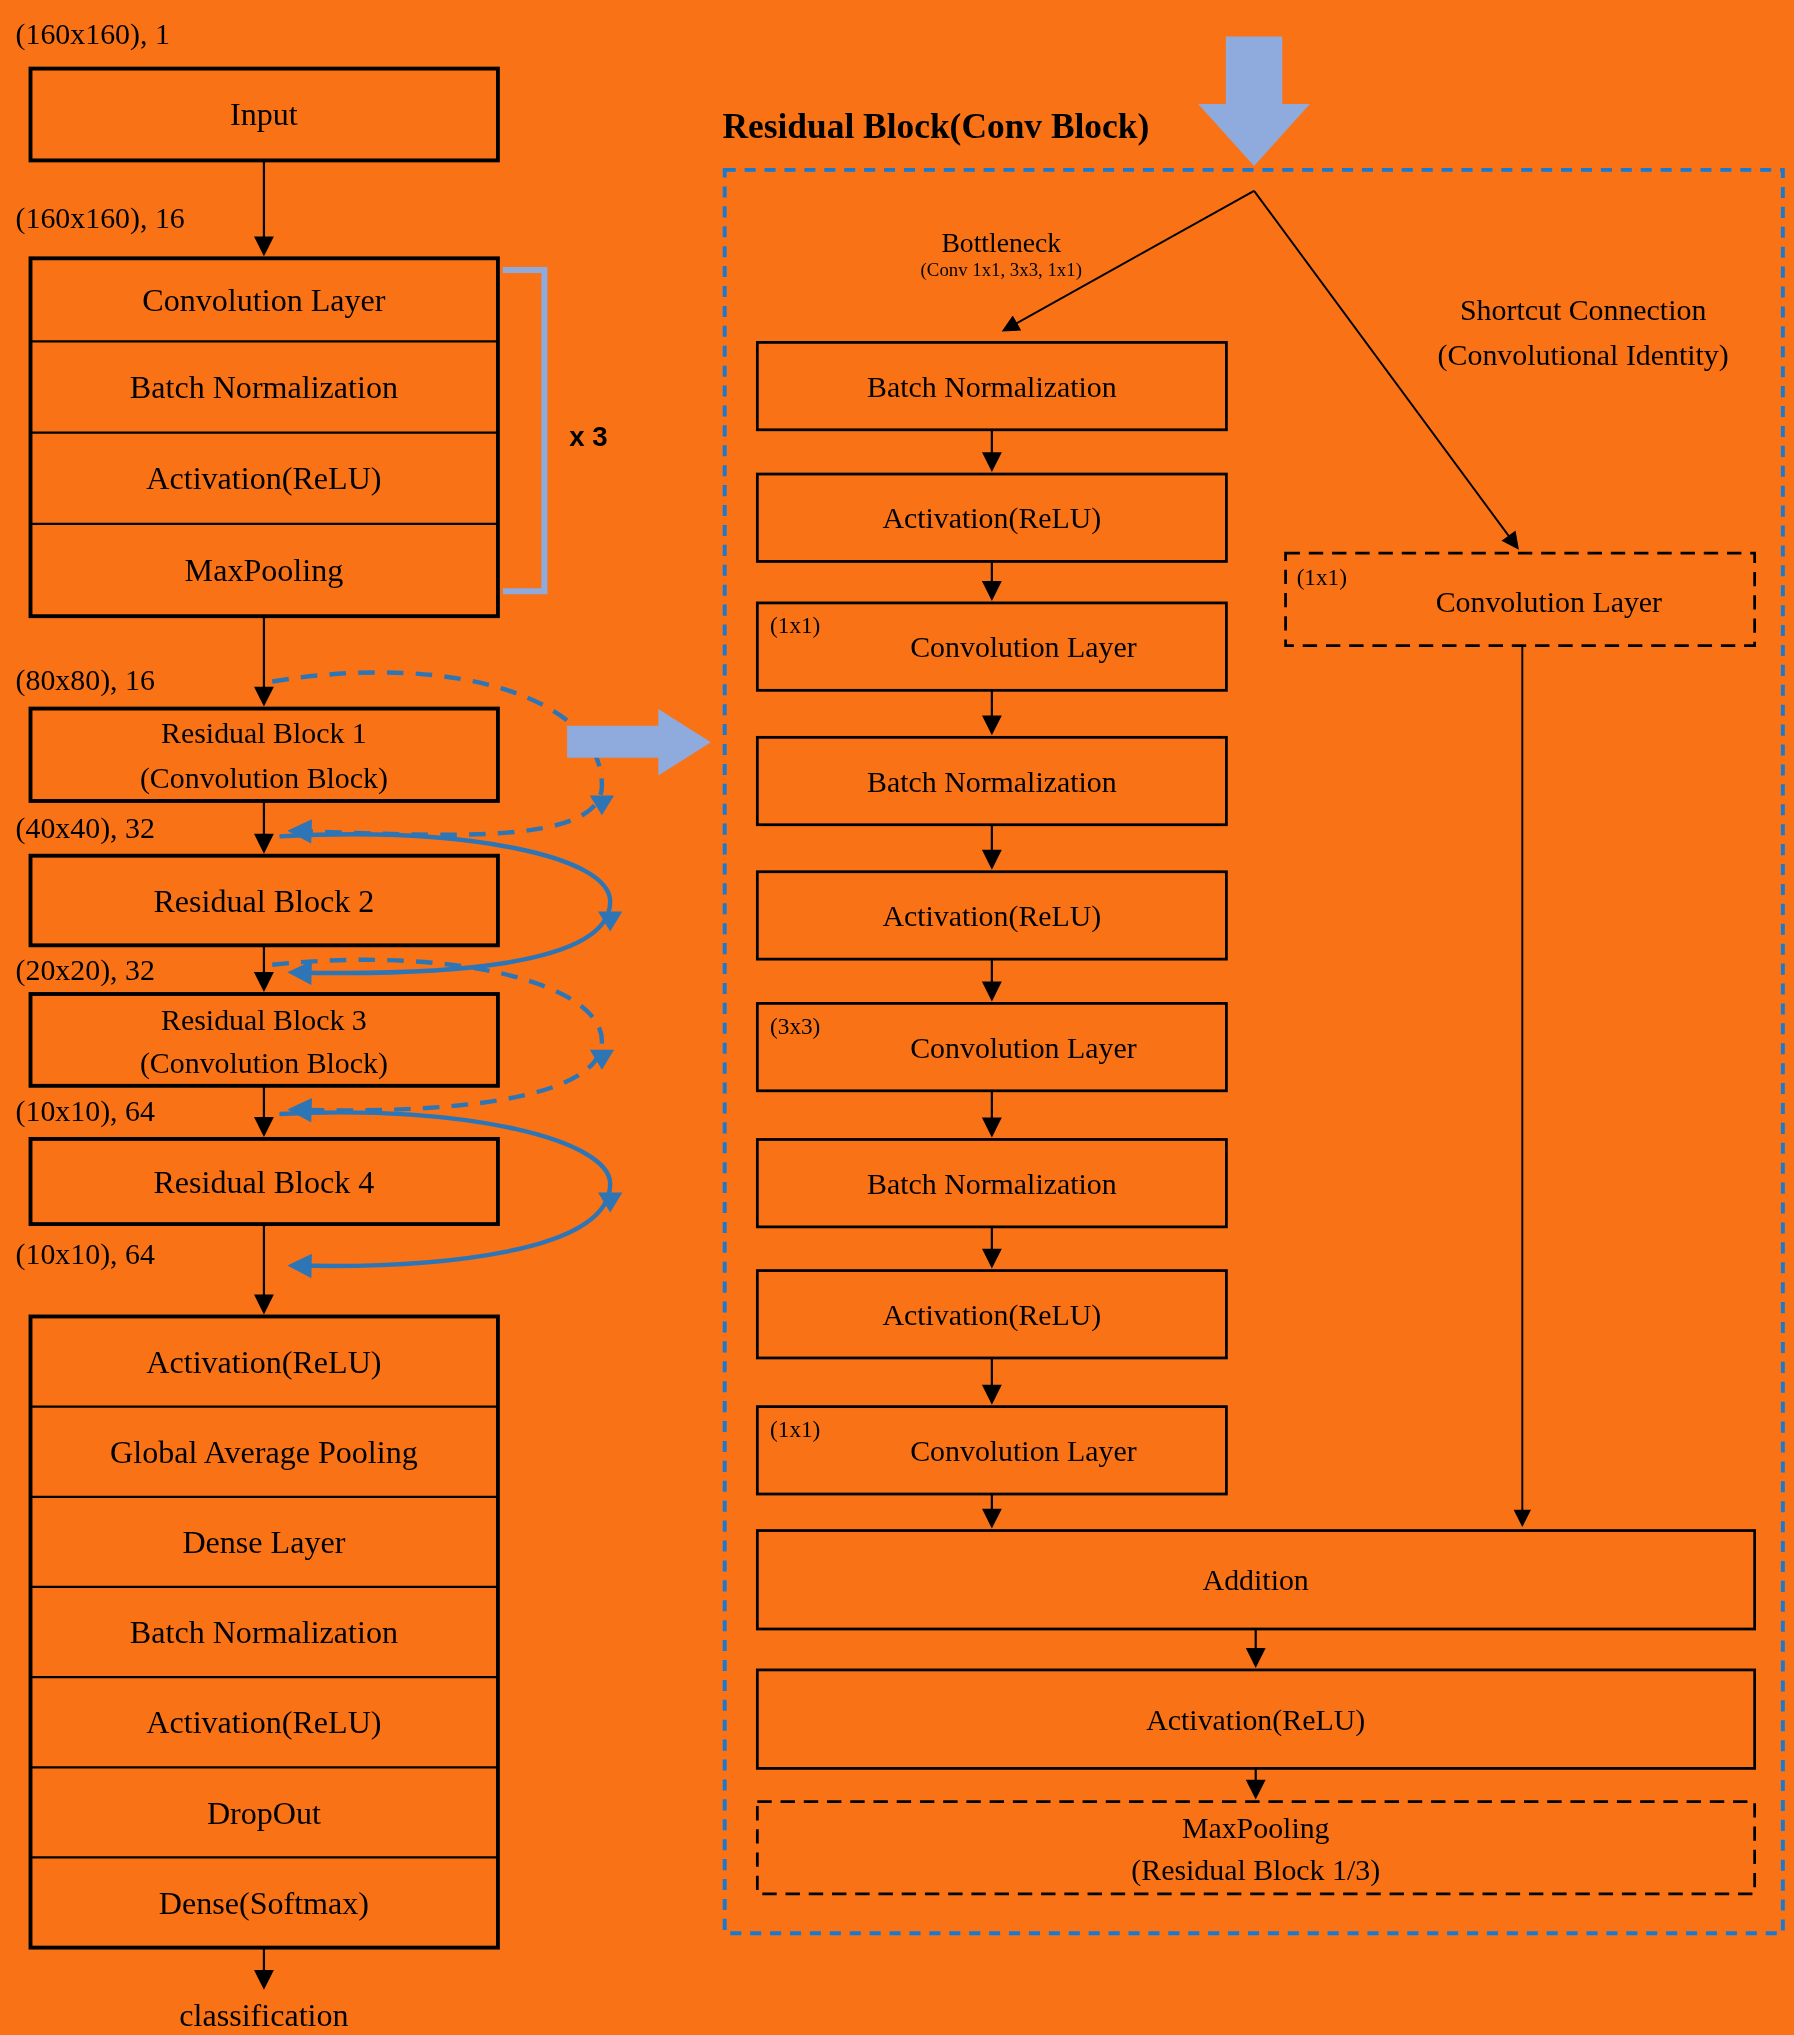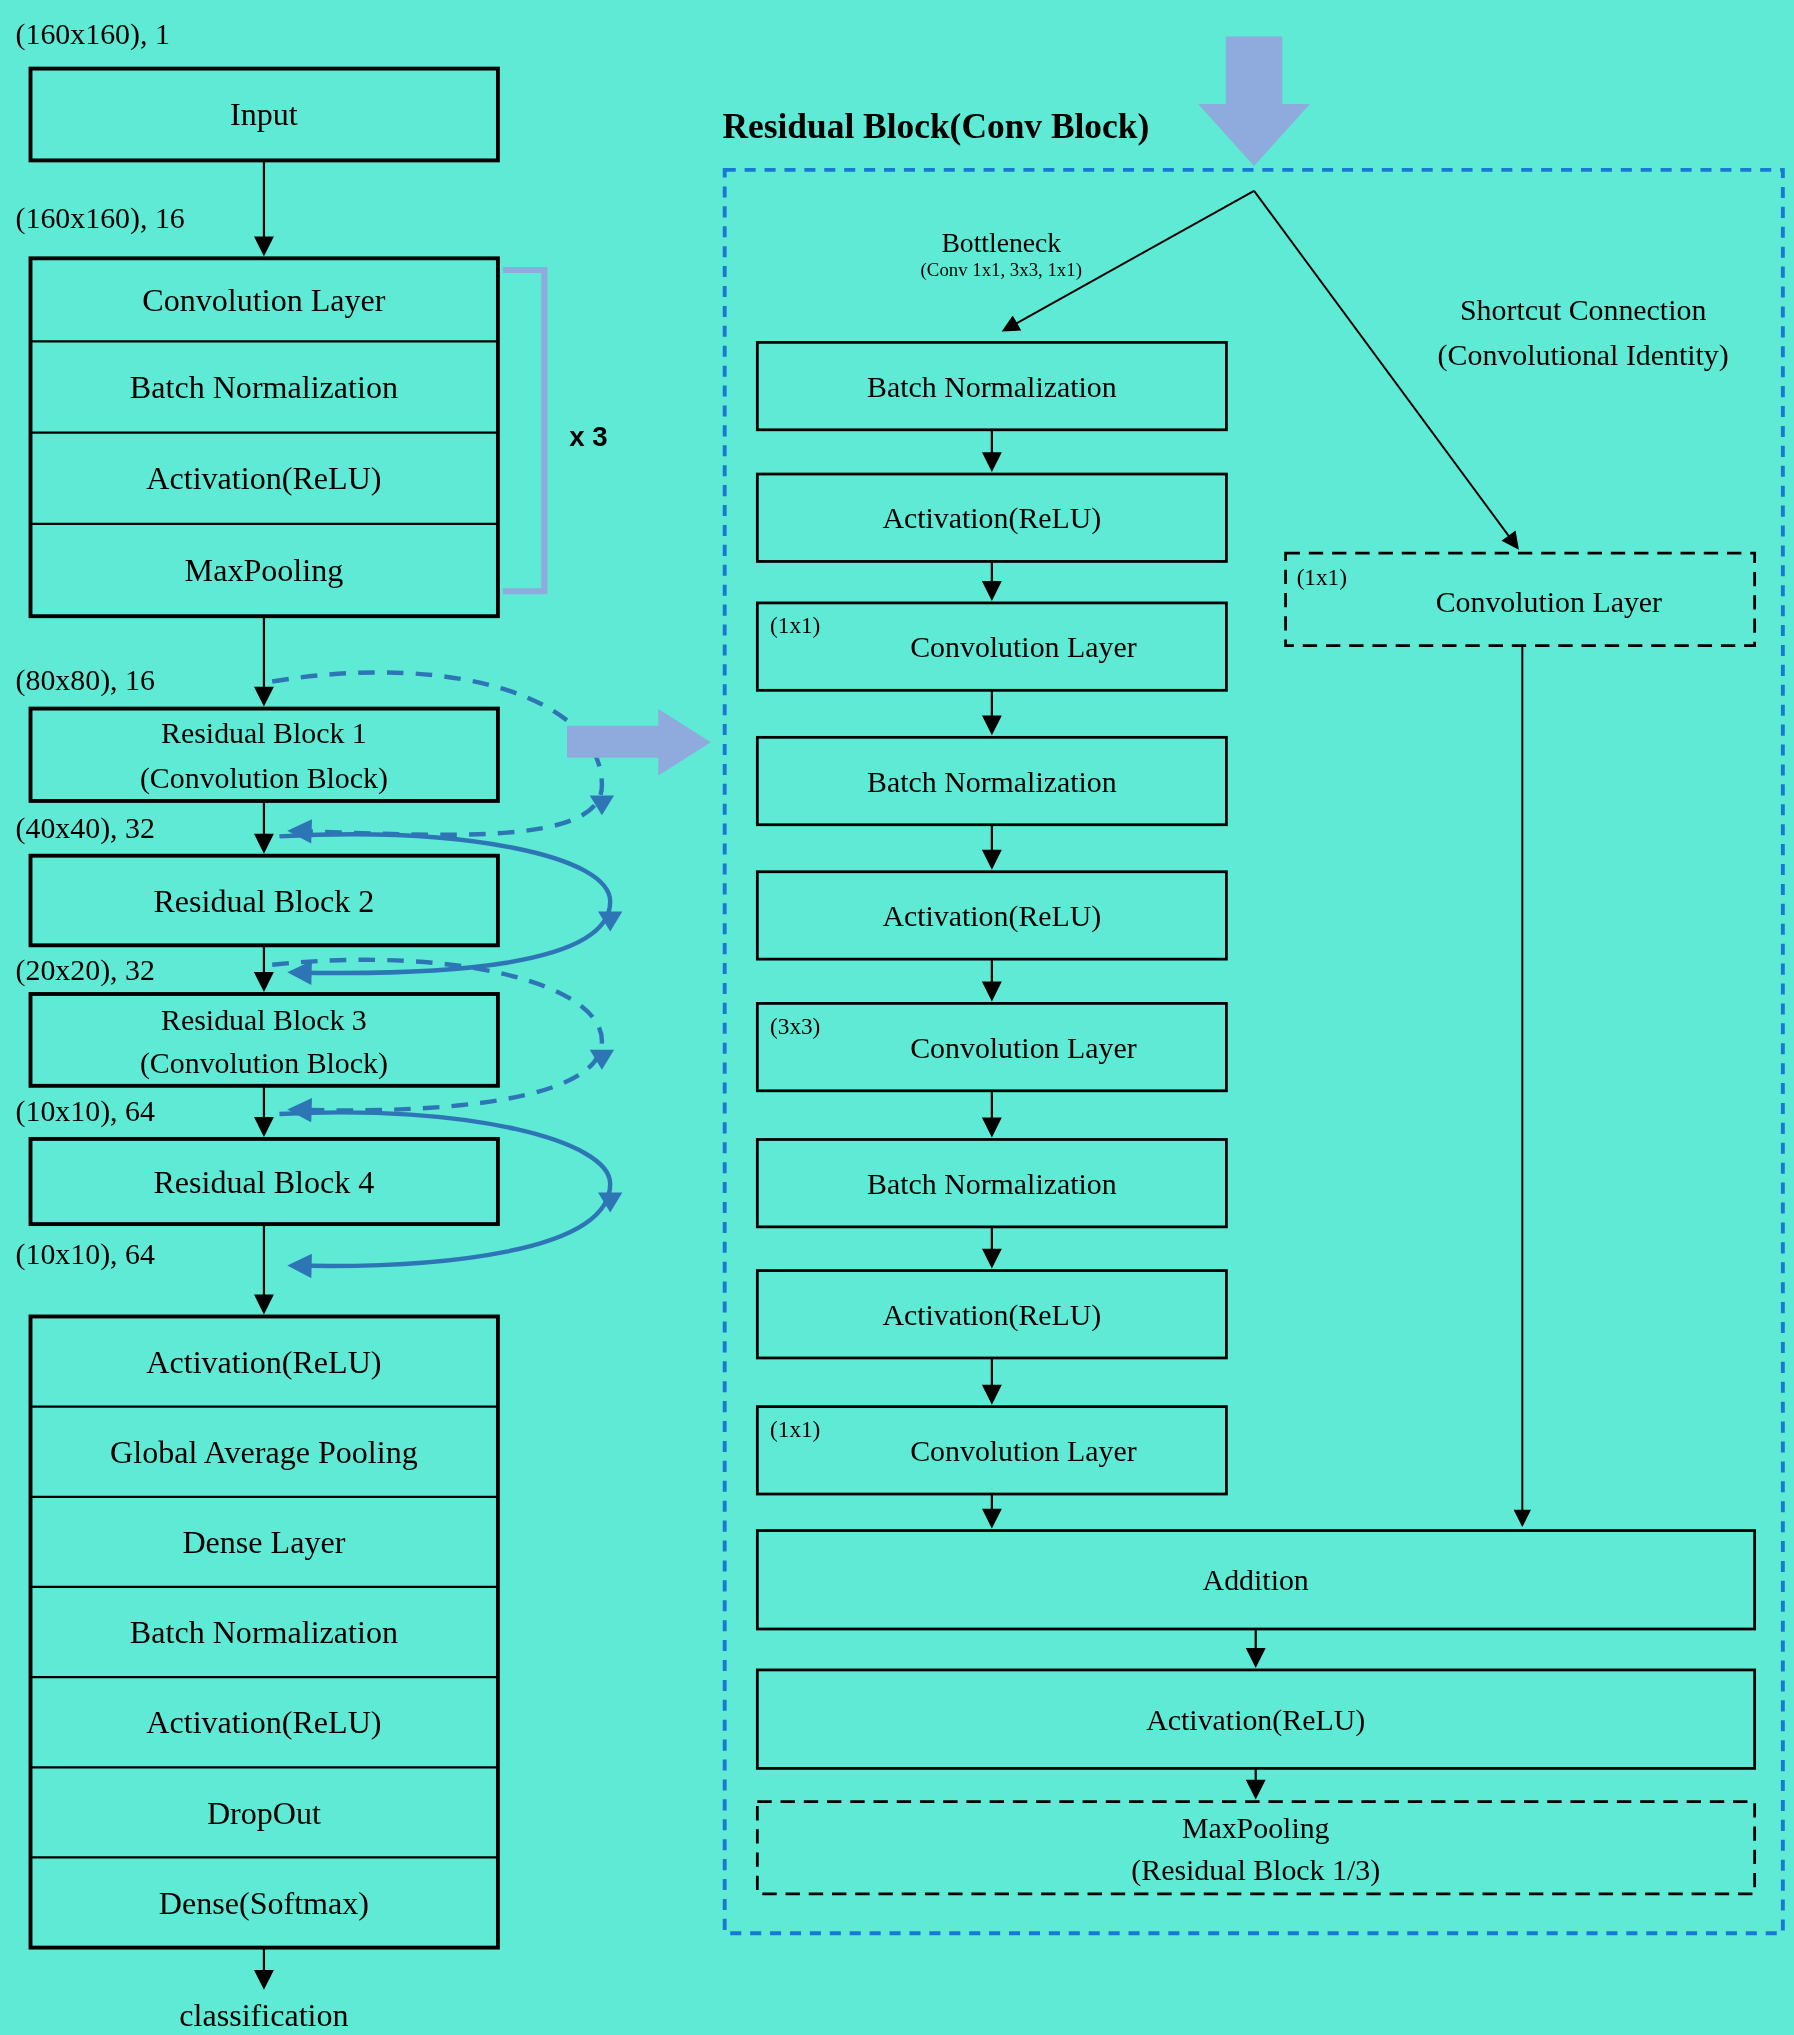--- a/index.html
+++ b/index.html
@@ -1,17 +1,17 @@
 <!DOCTYPE html>
 <html style="font-size:8.9px"><head>
 <meta charset="utf-8">
 <style>
   html,body{margin:0;padding:0;background:#ffffff;}
   body{width:1794px;height:2035px;}
-  #screen{width:1794px;height:2035px;position:relative;background:#5eead4;}
+  #screen{width:1794px;height:2035px;position:relative;background:#f97316;}
   svg{display:block;}
   text{font-family:"Liberation Serif","DejaVu Serif",serif;fill:#000;}
   .boxlabel{font-size:58px;}
   .boxlabel-sm{font-size:54px;}
   .dimlabel{font-size:54px;}
   .prefix{font-size:42px;}
   .title{font-size:64px;font-weight:bold;}
   .sub{font-size:34px;}
   .note{font-size:50px;}
   .repeat{font-family:"Liberation Sans","DejaVu Sans",sans-serif;font-size:50px;font-weight:bold;}

